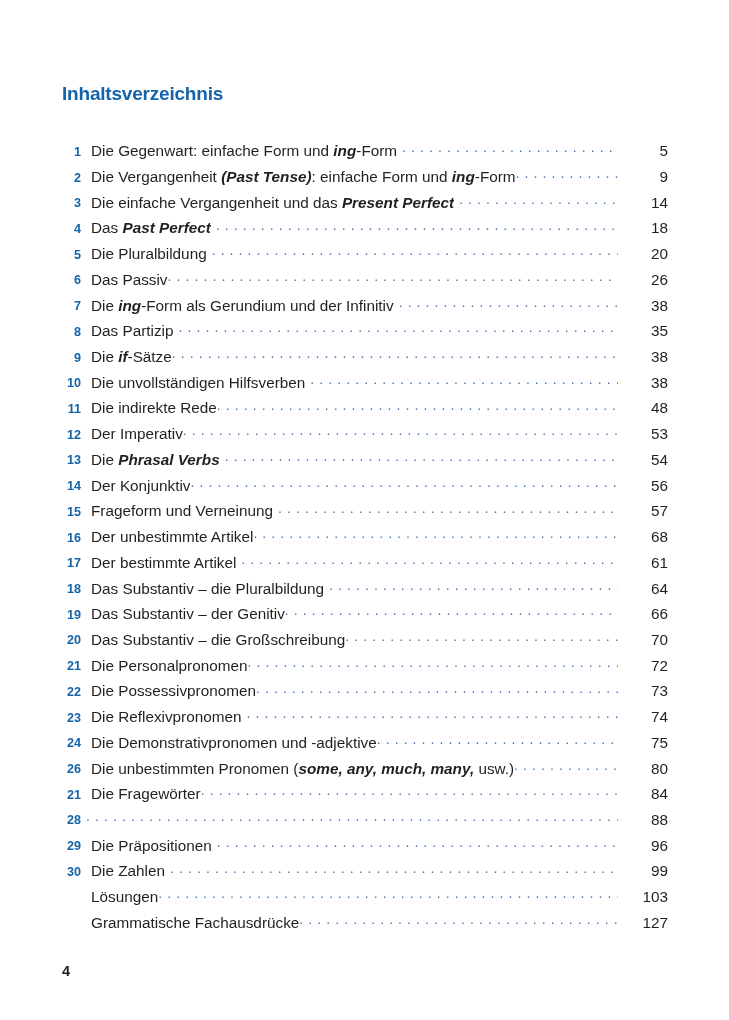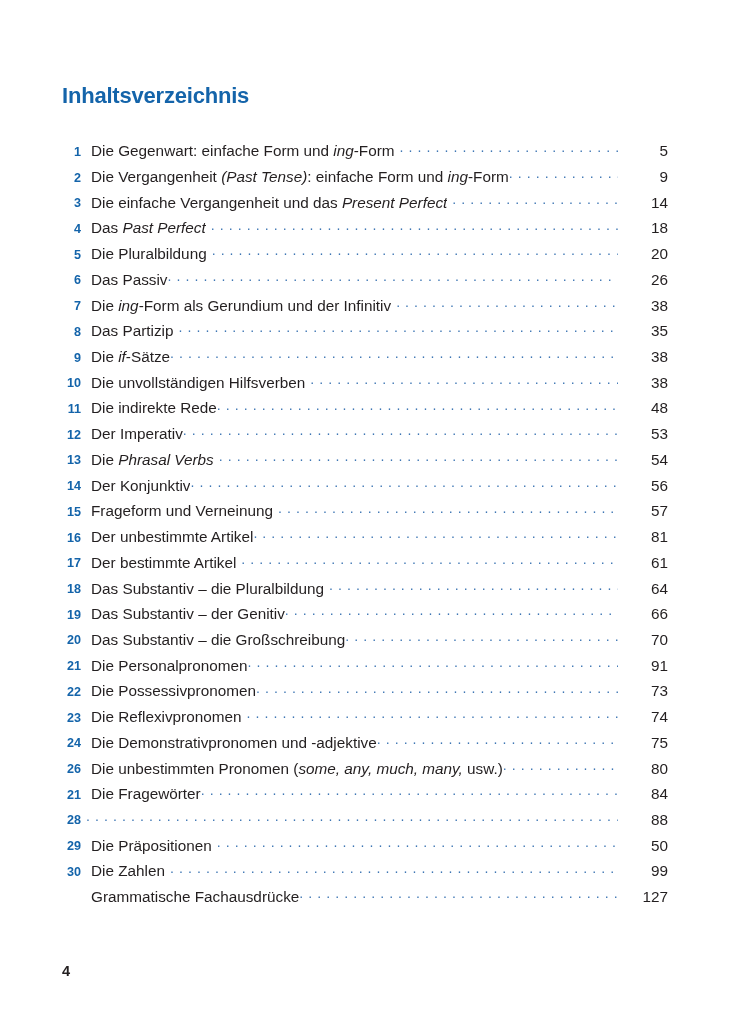--- a/index.html
+++ b/index.html
@@ -19,21 +19,21 @@
     position: absolute;
     inset: 0;
     background: #ffffff;
   }
 
   
   .toc-heading {
     position: absolute;
     left: 62px;
     top: 83px;
-    font-size: 22px;
+    font-size: 19px;
     font-weight: bold;
     color: #1464aa;
     letter-spacing: -0.2px;
     white-space: nowrap;
   }
 
   
   .toc-list {
     position: absolute;
     left: 62px;
@@ -63,20 +63,21 @@
   .toc-title {
     margin-left: 10px;
     white-space: nowrap;
     flex: 0 0 auto;
     max-width: 520px;
     overflow: hidden;
   }
 
   .toc-title i {
     font-style: italic;
+    font-weight: bold;
   }
 
   .toc-leader {
     flex: 1 1 auto;
     position: relative;
     overflow: hidden;
     margin: 0 4px 0 5px;
     height: 1em;
   }
   .toc-leader::before {
@@ -207,21 +208,21 @@
       <div class="toc-row">
         <div class="toc-num">15</div>
         <div class="toc-title"><span>Frageform und Verneinung</span></div>
         <div class="toc-leader"></div>
         <div class="toc-page">57</div>
       </div>
       <div class="toc-row tight">
         <div class="toc-num">16</div>
         <div class="toc-title"><span>Der unbestimmte Artikel</span></div>
         <div class="toc-leader"></div>
-        <div class="toc-page">81</div>
+        <div class="toc-page">68</div>
       </div>
       <div class="toc-row">
         <div class="toc-num">17</div>
         <div class="toc-title"><span>Der bestimmte Artikel</span></div>
         <div class="toc-leader"></div>
         <div class="toc-page">61</div>
       </div>
       <div class="toc-row">
         <div class="toc-num">18</div>
         <div class="toc-title"><span>Das Substantiv – die Pluralbildung</span></div>
@@ -237,21 +238,21 @@
       <div class="toc-row tight">
         <div class="toc-num">20</div>
         <div class="toc-title"><span>Das Substantiv – die Großschreibung</span></div>
         <div class="toc-leader"></div>
         <div class="toc-page">70</div>
       </div>
       <div class="toc-row tight">
         <div class="toc-num">21</div>
         <div class="toc-title"><span>Die Personalpronomen</span></div>
         <div class="toc-leader"></div>
-        <div class="toc-page">91</div>
+        <div class="toc-page">72</div>
       </div>
       <div class="toc-row tight">
         <div class="toc-num">22</div>
         <div class="toc-title"><span>Die Possessivpronomen</span></div>
         <div class="toc-leader"></div>
         <div class="toc-page">73</div>
       </div>
       <div class="toc-row">
         <div class="toc-num">23</div>
         <div class="toc-title"><span>Die Reflexivpronomen</span></div>
@@ -278,30 +279,36 @@
       </div>
       <div class="toc-row">
         <div class="toc-num">28</div>
         <div class="toc-leader"></div>
         <div class="toc-page">88</div>
       </div>
       <div class="toc-row">
         <div class="toc-num">29</div>
         <div class="toc-title"><span>Die Präpositionen</span></div>
         <div class="toc-leader"></div>
-        <div class="toc-page">50</div>
+        <div class="toc-page">96</div>
       </div>
       <div class="toc-row">
         <div class="toc-num">30</div>
         <div class="toc-title"><span>Die Zahlen</span></div>
         <div class="toc-leader"></div>
         <div class="toc-page">99</div>
       </div>
       <div class="toc-row tight">
         <div class="toc-num"></div>
+        <div class="toc-title"><span>Lösungen</span></div>
+        <div class="toc-leader"></div>
+        <div class="toc-page">103</div>
+      </div>
+      <div class="toc-row tight">
+        <div class="toc-num"></div>
         <div class="toc-title"><span>Grammatische Fachausdrücke</span></div>
         <div class="toc-leader"></div>
         <div class="toc-page">127</div>
       </div>
     </div>
 
   <div class="folio">4</div>
 
 </div>
 

